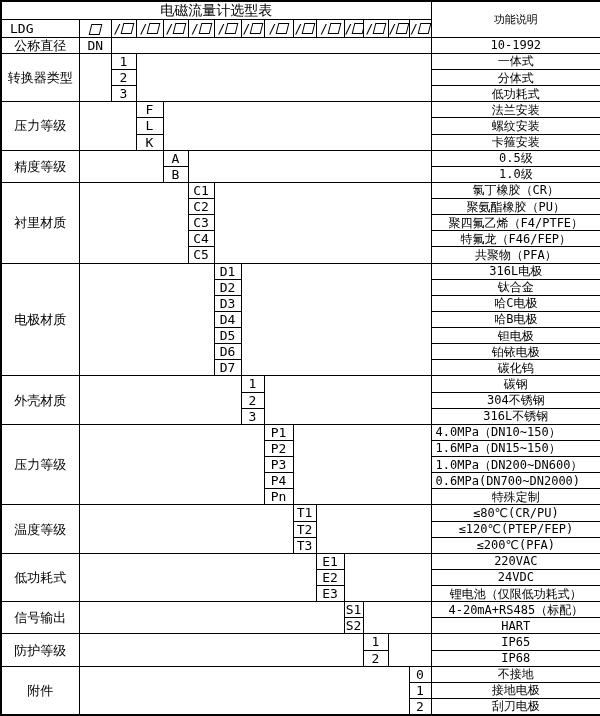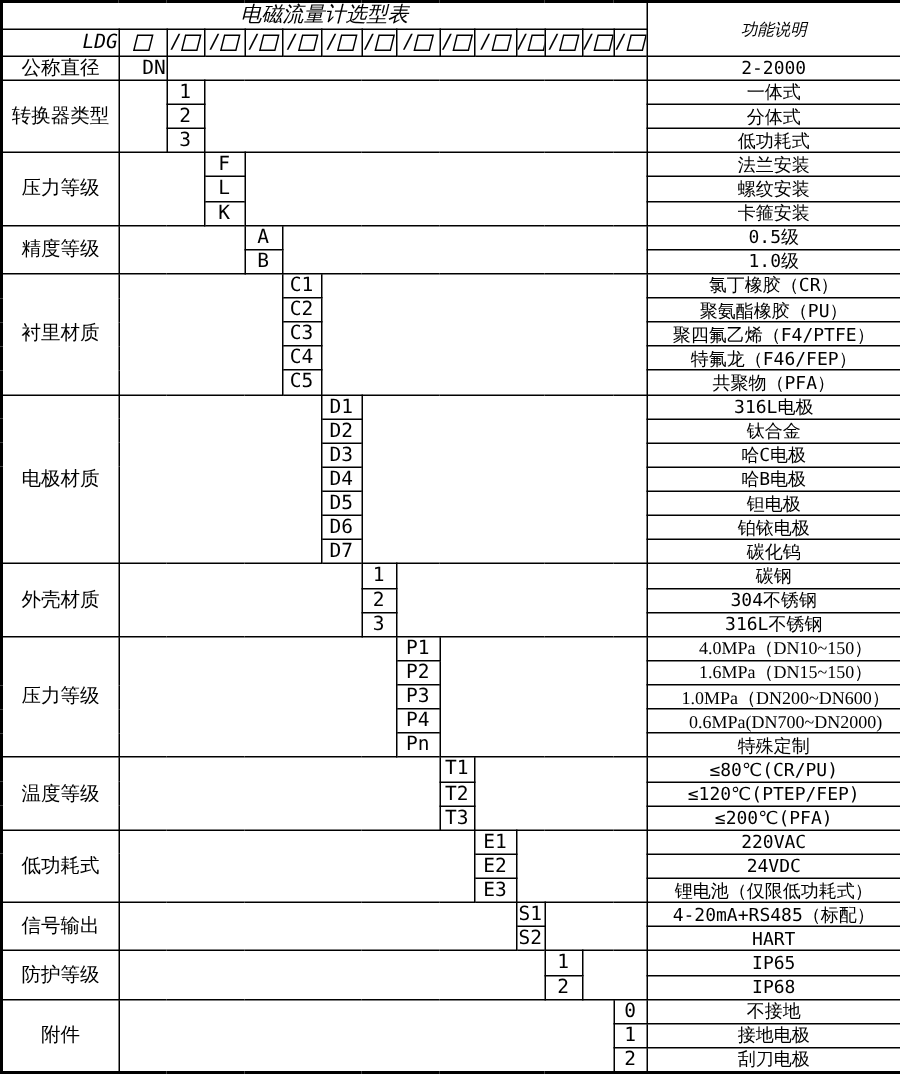--- a/index.html
+++ b/index.html
@@ -3,27 +3,27 @@
 <meta charset="utf-8">
 <style>
   html,body{margin:0;padding:0;background:#fff;}
   table{border-collapse:collapse;table-layout:fixed;width:600px;height:716px;
         border:2px solid #000;
         font-family:"DejaVu Sans Mono","DejaVu Sans","Liberation Sans",monospace;
         font-size:13px;color:#000;}
   td{border:1px solid #000;padding:0;text-align:center;vertical-align:middle;
      overflow:hidden;white-space:nowrap;line-height:1;}
   tr{height:16px;}
-  tr.hdr{height:18px;font-style:italic;}
+  tr.hdr{height:18px;}
   td.title{font-size:14px;}
   td.func-hdr{font-size:11px;}
   td.lbl{font-size:13px;text-align:center;}
-  td.ldg{text-align:right;padding-left:8px;}
+  td.ldg{text-align:left;padding-left:8px;}
   td.fn{font-size:12px;}
-  td.fn.left{text-align:center;padding-left:16px;font-family:Liberation Serif, serif;}
+  td.fn.left{text-align:left;padding-left:4px;}
   .box{display:inline-block;width:9px;height:9px;border:1px solid #000;
        transform:skewX(-14deg);vertical-align:middle;}
   .slash{display:inline-block;margin-right:1px;vertical-align:middle;}
 </style>
 </head>
 <body>
 
 <table>
 <colgroup>
 <col style="width:78px">
@@ -65,21 +65,21 @@
   <td><span class="slash">/</span><span class="box"></span></td>
   <td><span class="slash">/</span><span class="box"></span></td>
   <td><span class="slash">/</span><span class="box"></span></td>
   <td><span class="slash">/</span><span class="box"></span></td>
 </tr>
 
 <tr>
   <td class="lbl">公称直径</td>
   <td class="ldg">DN</td>
   <td colspan="13"></td>
-  <td class="fn">2-2000</td>
+  <td class="fn">10-1992</td>
 </tr>
 
 <tr>
   <td class="lbl" rowspan="3">转换器类型</td>
   <td rowspan="3" colspan="1"></td>
   <td>1</td>
   <td rowspan="3" colspan="12"></td>
   <td class="fn">一体式</td>
 </tr>
 <tr>

